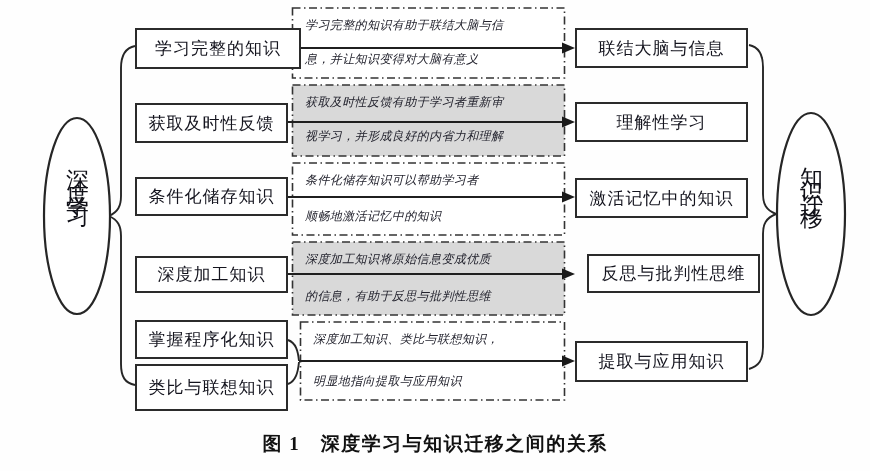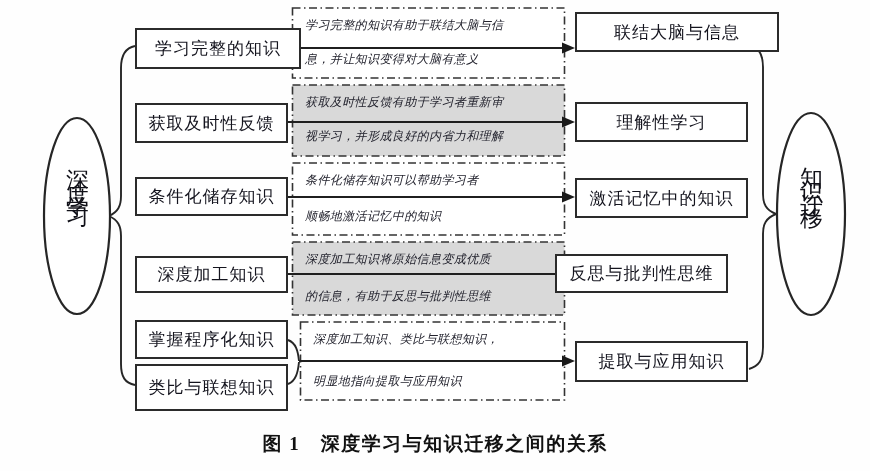--- a/index.html
+++ b/index.html
@@ -92,21 +92,21 @@
   </div>
   <div class="note" style="left:292px; top:242px; width:272px; height:73px;">
     <span>深度加工知识将原始信息变成优质</span>
     <span>的信息，有助于反思与批判性思维</span>
   </div>
   <div class="note" style="left:300px; top:322px; width:264px; height:78px;">
     <span>深度加工知识、类比与联想知识，</span>
     <span>明显地指向提取与应用知识</span>
   </div>
 
-  <div class="box" style="left:575px; top:12px;  width:204px; height:40px;">联结大脑与信息</div>
+  <div class="box" style="left:575px; top:28px;  width:173px; height:40px;">联结大脑与信息</div>
   <div class="box" style="left:575px; top:102px; width:173px; height:40px;">理解性学习</div>
   <div class="box" style="left:575px; top:178px; width:173px; height:40px;">激活记忆中的知识</div>
-  <div class="box" style="left:555px; top:254px; width:173px; height:39px;font-family:Liberation Mono, monospace;">反思与批判性思维</div>
+  <div class="box" style="left:587px; top:254px; width:173px; height:39px;font-family:Liberation Mono, monospace;">反思与批判性思维</div>
   <div class="box" style="left:575px; top:341px; width:173px; height:41px;">提取与应用知识</div>
 
   <div class="caption">图 1　深度学习与知识迁移之间的关系</div>
 
 </div>
 
 </body></html>

